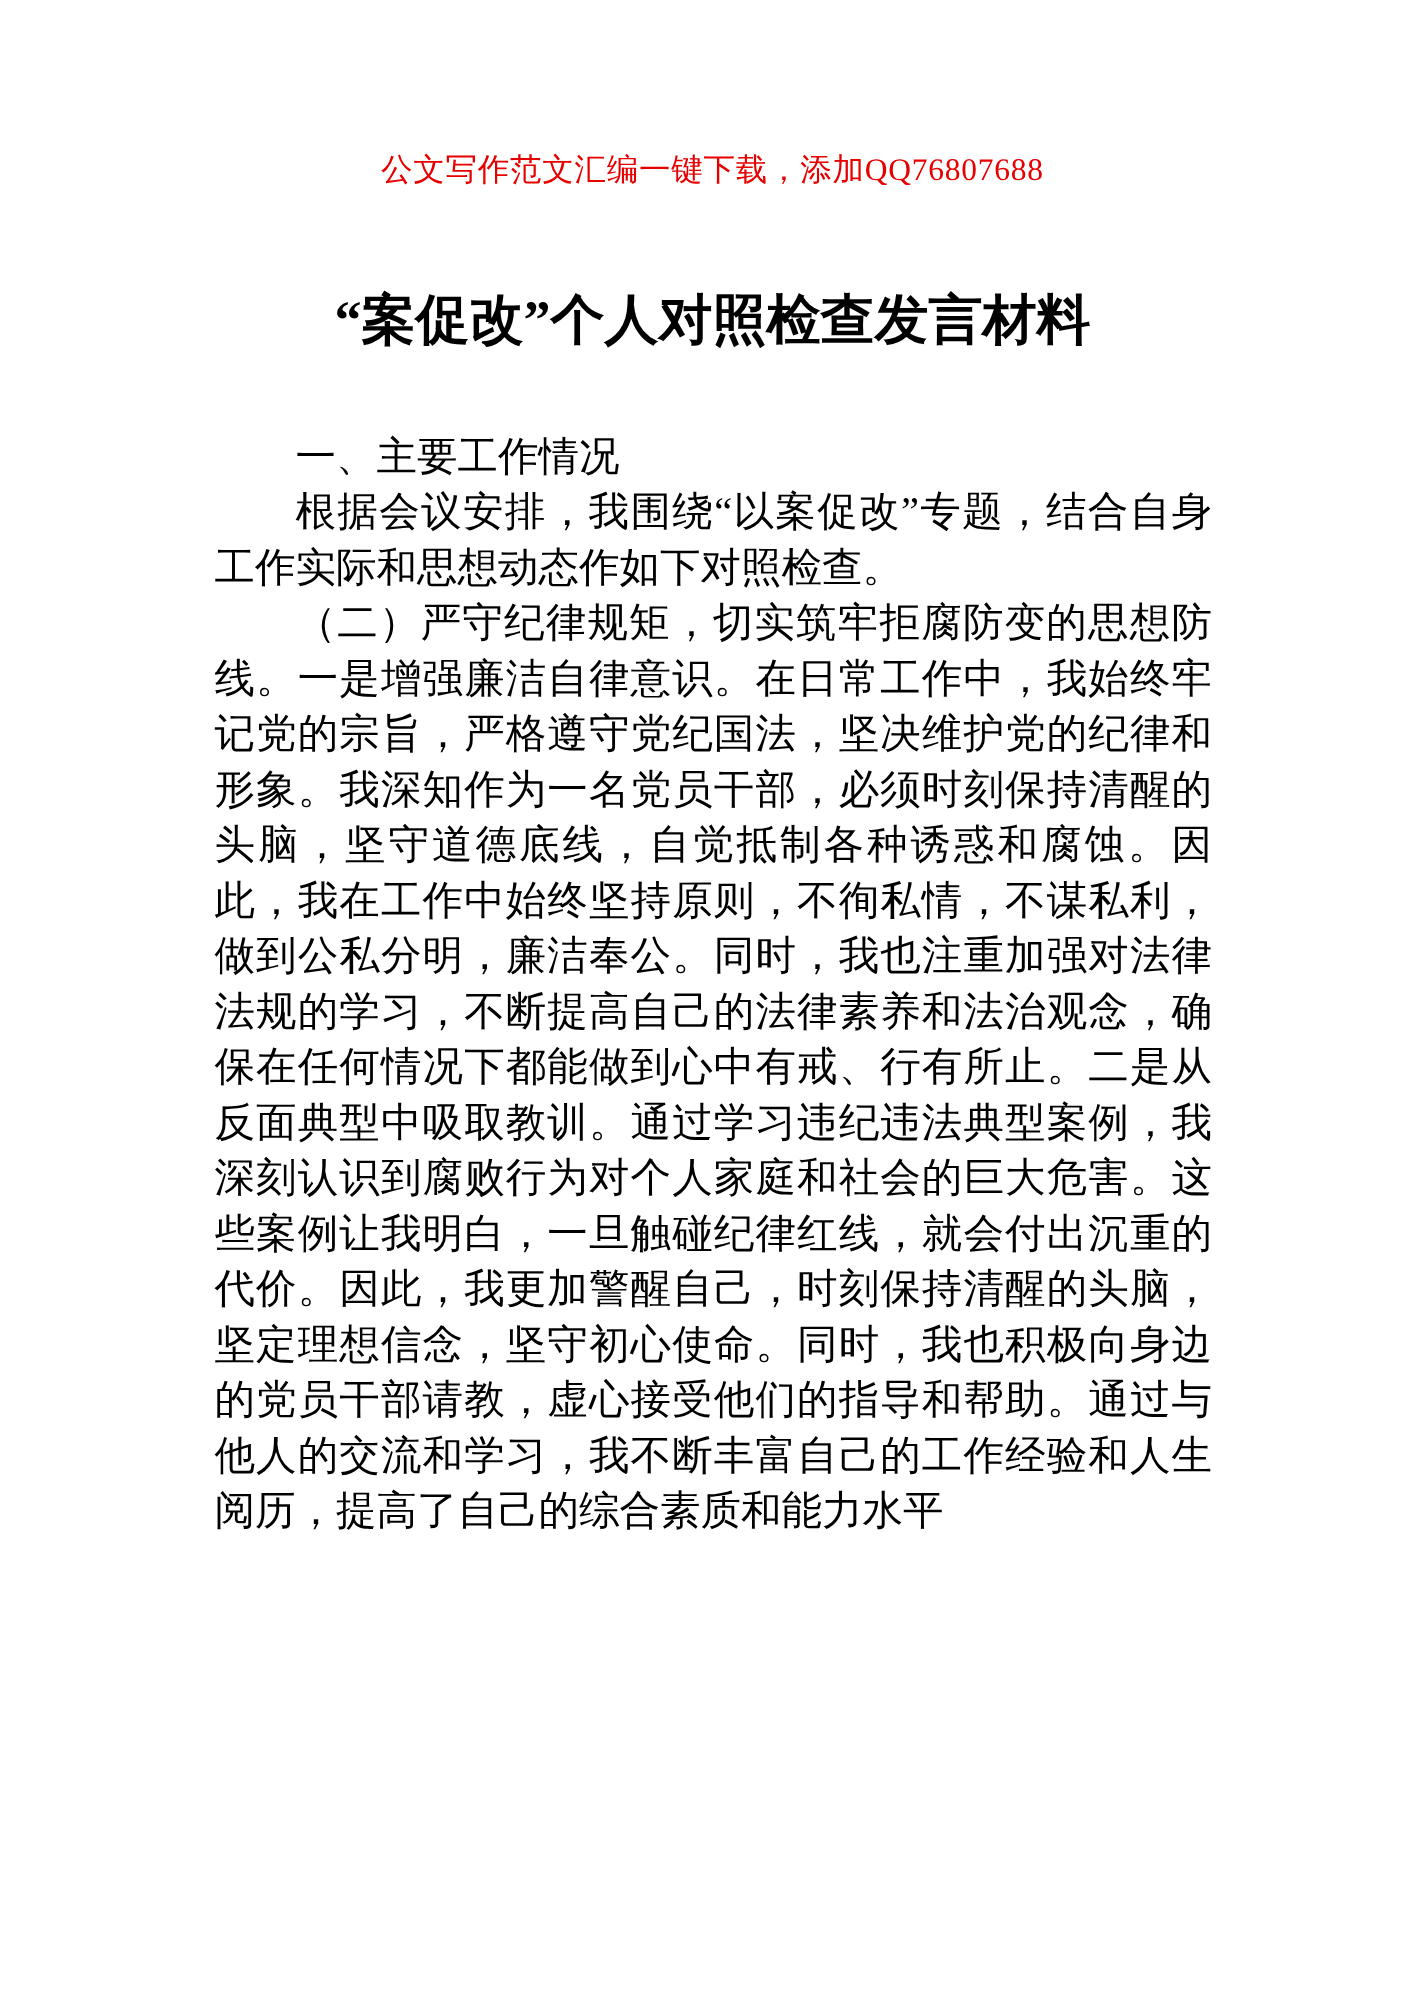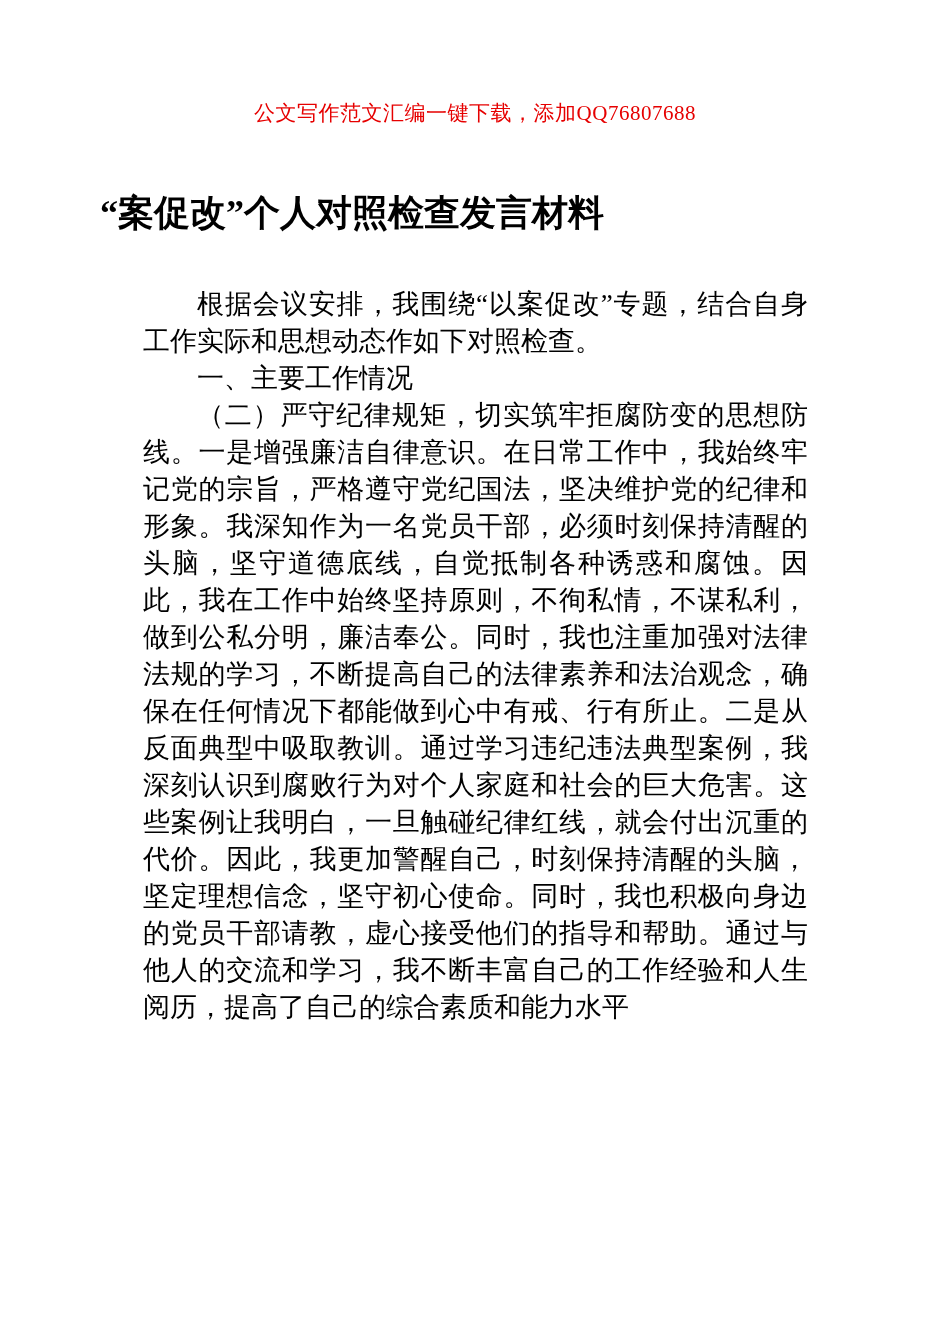--- a/index.html
+++ b/index.html
@@ -20,21 +20,21 @@
   .notice {
     padding-top: 84px;
     text-align: center;
     font-size: 21px;
     line-height: 26px;
     color: var(--notice-red, #e60000);
     letter-spacing: 0.5px;
   }
   .doc-title {
     margin: 64px 100px 0 100px;
-    text-align: left;
+    text-align: center;
     font-size: 36px;
     line-height: 46px;
     font-weight: bold;
     color: var(--text-black, #000000);
   }
   .doc-body {
     margin: 50px 142px 0 143px;
     font-size: 27px;
     line-height: 37px;
     text-align: justify;
@@ -50,18 +50,18 @@
 </head>
 <body>
 
 <div class="page">
 
   <div class="notice">公文写作范文汇编一键下载，添加QQ76807688</div>
 
   <h1 class="doc-title">“案促改”个人对照检查发言材料</h1>
 
   <div class="doc-body">
+    <p>一、主要工作情况</p>
     <p>根据会议安排，我围绕“以案促改”专题，结合自身工作实际和思想动态作如下对照检查。</p>
-    <p>一、主要工作情况</p>
     <p>（二）严守纪律规矩，切实筑牢拒腐防变的思想防线。一是增强廉洁自律意识。在日常工作中，我始终牢记党的宗旨，严格遵守党纪国法，坚决维护党的纪律和形象。我深知作为一名党员干部，必须时刻保持清醒的头脑，坚守道德底线，自觉抵制各种诱惑和腐蚀。因此，我在工作中始终坚持原则，不徇私情，不谋私利，做到公私分明，廉洁奉公。同时，我也注重加强对法律法规的学习，不断提高自己的法律素养和法治观念，确保在任何情况下都能做到心中有戒、行有所止。二是从反面典型中吸取教训。通过学习违纪违法典型案例，我深刻认识到腐败行为对个人家庭和社会的巨大危害。这些案例让我明白，一旦触碰纪律红线，就会付出沉重的代价。因此，我更加警醒自己，时刻保持清醒的头脑，坚定理想信念，坚守初心使命。同时，我也积极向身边的党员干部请教，虚心接受他们的指导和帮助。通过与他人的交流和学习，我不断丰富自己的工作经验和人生阅历，提高了自己的综合素质和能力水平</p>
   </div>
 
 </div>
 
 </body></html>

